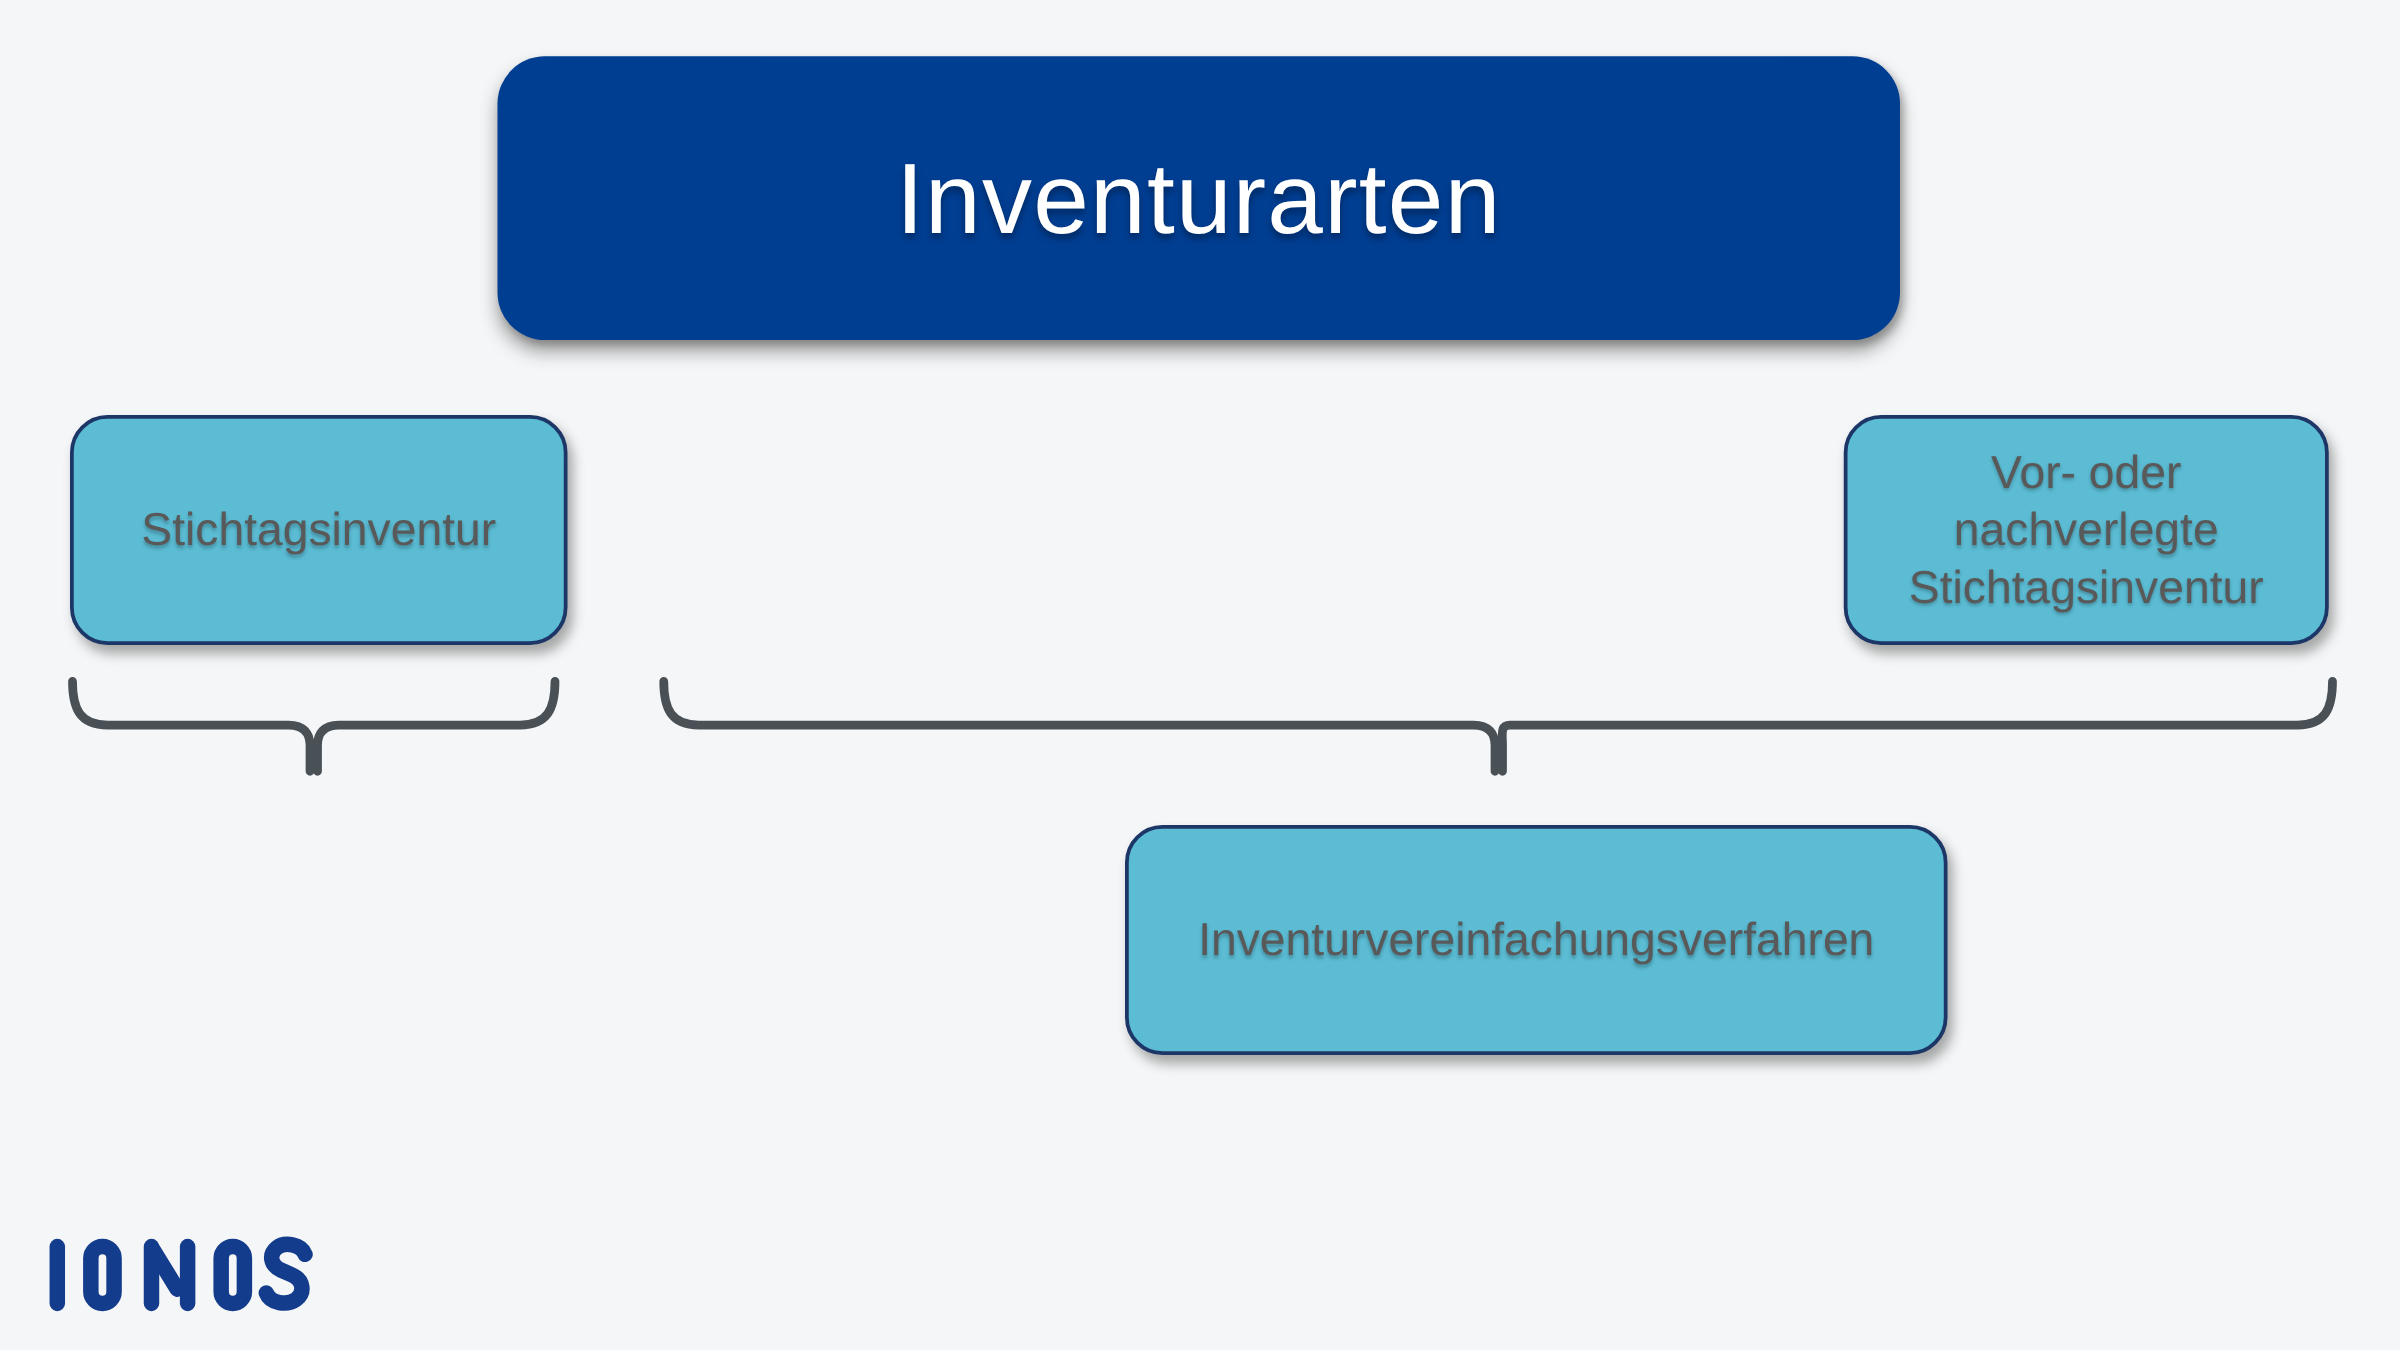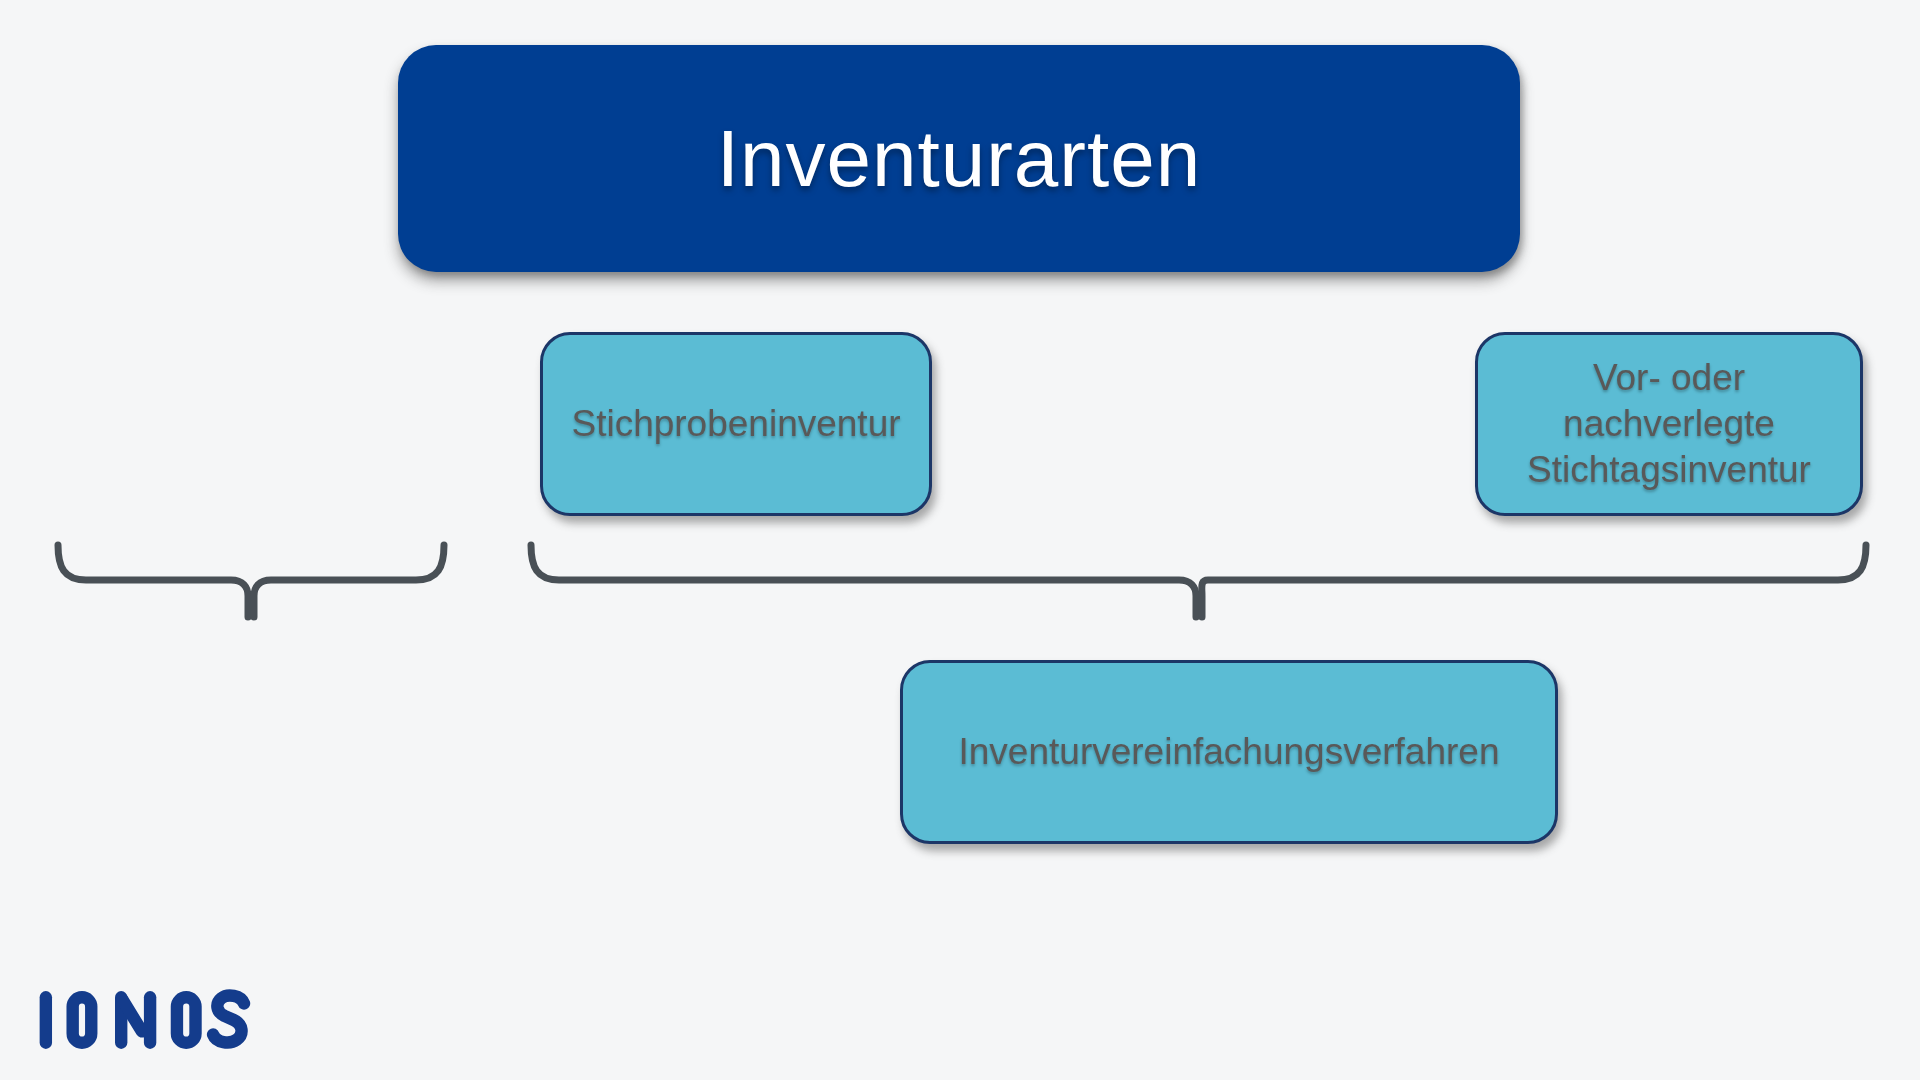--- a/index.html
+++ b/index.html
@@ -84,22 +84,22 @@
 </style>
 </head>
 <body>
 
 <div class="stage">
 
   <div class="title-box">
     <span class="title-text">Inventurarten</span>
   </div>
 
-  <div class="node row1 b2">
-    <span>Stichprobeninventur</span>
+  <div class="node row1 b1">
+    <span>Stichtagsinventur</span>
   </div>
   <div class="node row1 b4">
     <span>Vor- oder nachverlegte Stichtagsinventur</span>
   </div>
 
   <div class="brace brace-left">
     <svg viewBox="0 0 394 82" preserveAspectRatio="none" aria-hidden="true">
       <path d="M 4 5 C 4 27, 10 40, 32 40 L 177 40 C 189 40, 194 47, 194 56 L 194 77"></path>
       <path d="M 390 5 C 390 27, 384 40, 362 40 L 217 40 C 205 40, 200 47, 200 56 L 200 77"></path>
     </svg>

